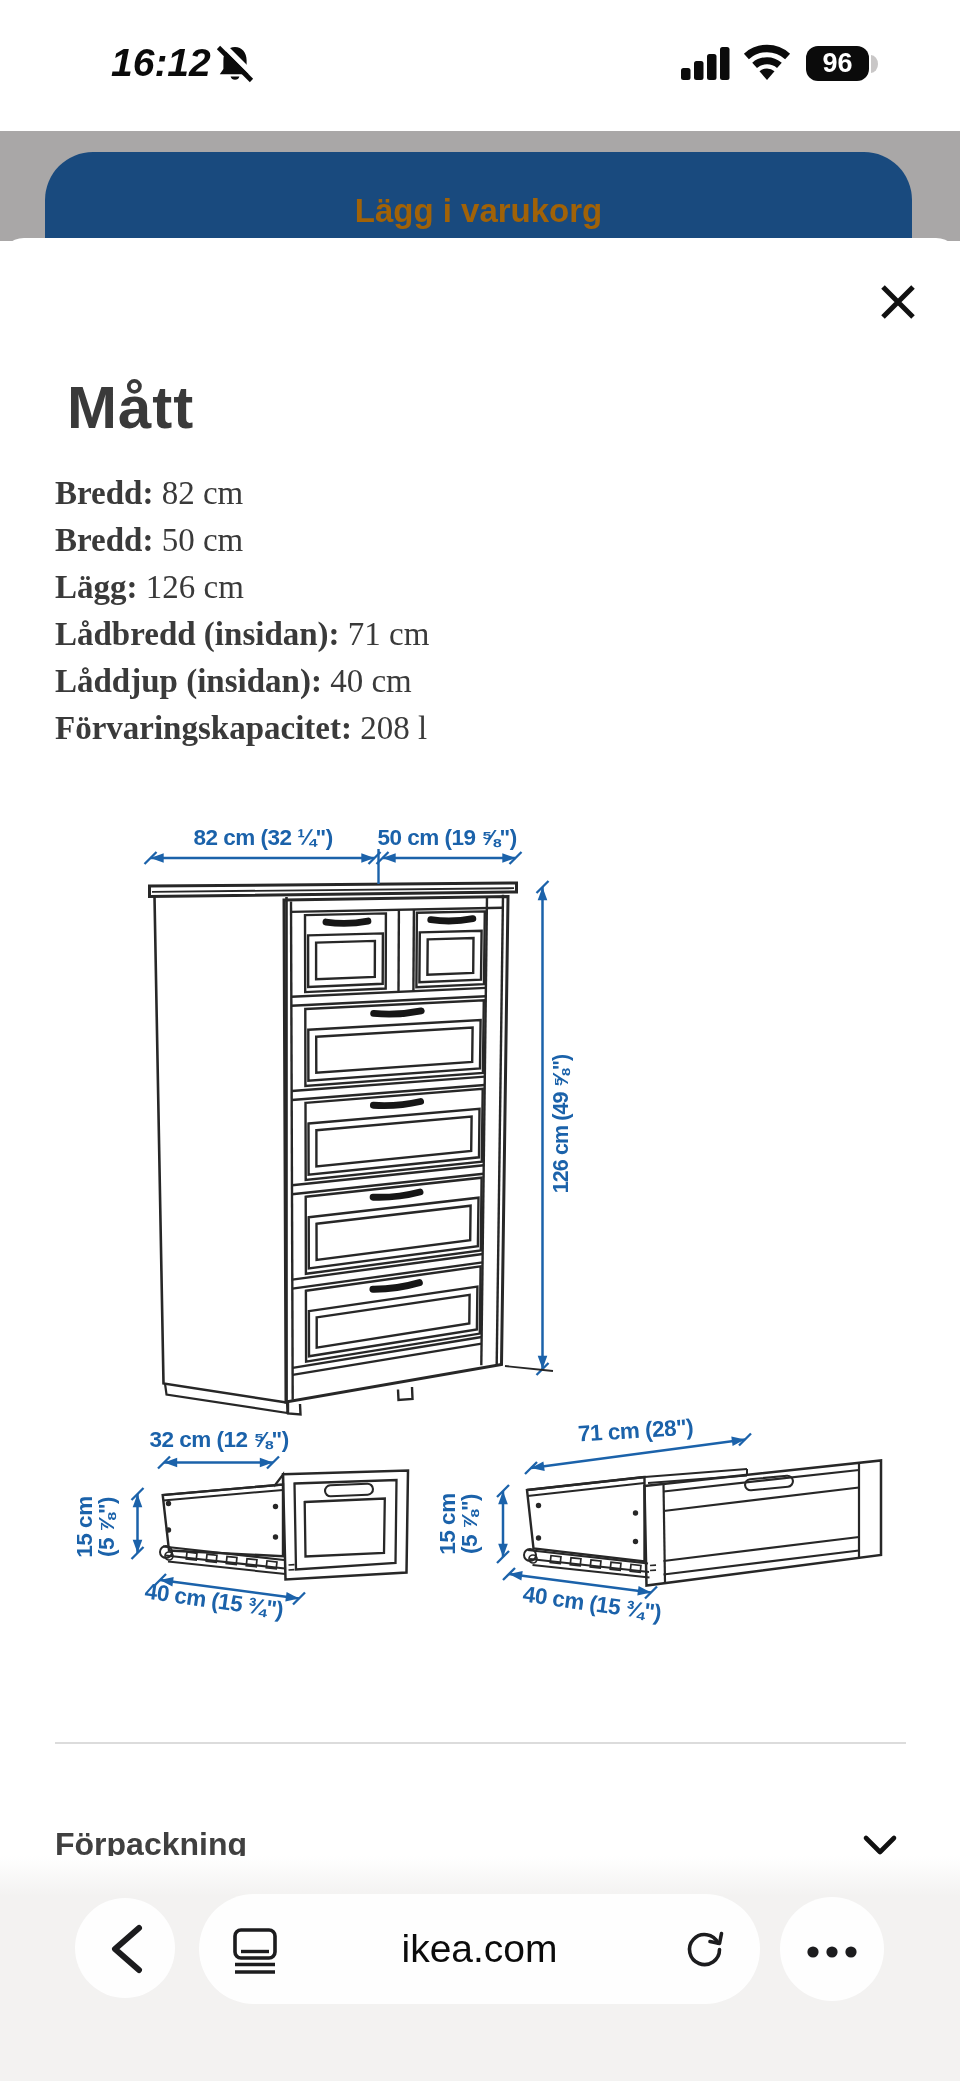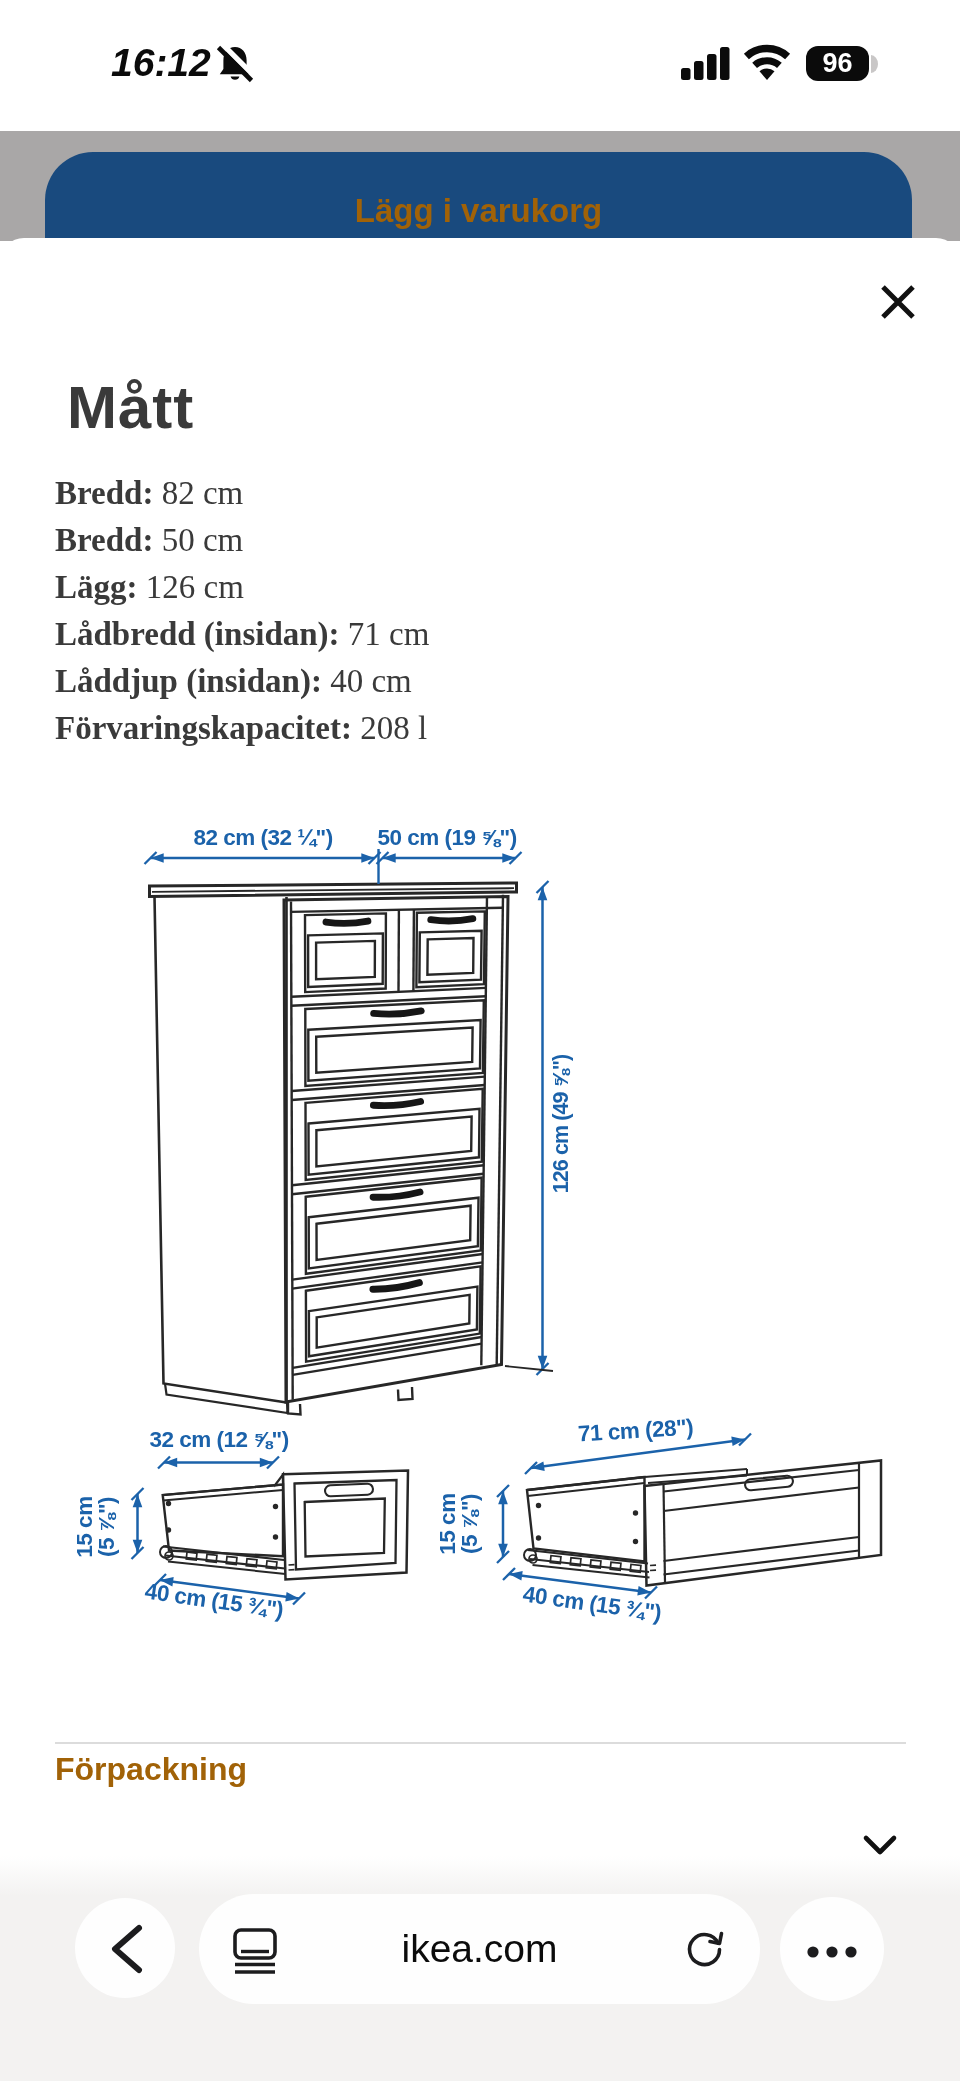--- a/index.html
+++ b/index.html
@@ -276,21 +276,21 @@
 <path d="M651.0 1592.5 L637.3 1595.5 L638.6 1586.1 Z" fill="#1b62aa"></path>
 <path d="M509.0 1574.0 L522.7 1571.0 L521.4 1580.4 Z" fill="#1b62aa"></path>
 <line x1="503.0" y1="1580.0" x2="515.0" y2="1568.0" stroke="#1b62aa" stroke-width="2.3"></line>
 <line x1="645.0" y1="1598.5" x2="657.0" y2="1586.5" stroke="#1b62aa" stroke-width="2.3"></line>
 
 <text x="0" y="0" transform="translate(591 1611) rotate(8)" fill="#1b62aa" font-size="22.5" font-weight="bold" letter-spacing="-0.5" text-anchor="middle" font-family="Liberation Sans, sans-serif">40 cm (15 ¾")</text>
   </svg>
 
 <div class="abs" style="left:55px;top:1742px;width:851px;height:2px;background:#dcdcdc;"></div>
 
-<div class="abs" style="left:55px;top:1751px;font-size:32px;font-weight:bold;color:#a16207;">Förpackning</div>
+<div class="abs" style="left:55px;top:1826px;font-size:32px;font-weight:bold;color:#404040;">Förpackning</div>
 
 <svg class="abs" style="left:860px;top:1830px;" width="40" height="30" viewBox="0 0 40 30">
   <path d="M6 8 L20 22 L34 8" stroke="#111111" stroke-width="4.6" fill="none" stroke-linecap="round" stroke-linejoin="round"></path>
 </svg>
 
 <div class="abs" style="left:0;top:1856px;width:960px;height:40px;background:linear-gradient(#ffffff,#f3f2f1);"></div>
 
 <div class="abs" style="left:0;top:1896px;width:960px;height:185px;background:#f3f2f1;"></div>
 
 <div class="abs" style="left:75px;top:1898px;width:100px;height:100px;background:#fefefe;border-radius:50%;"></div>

